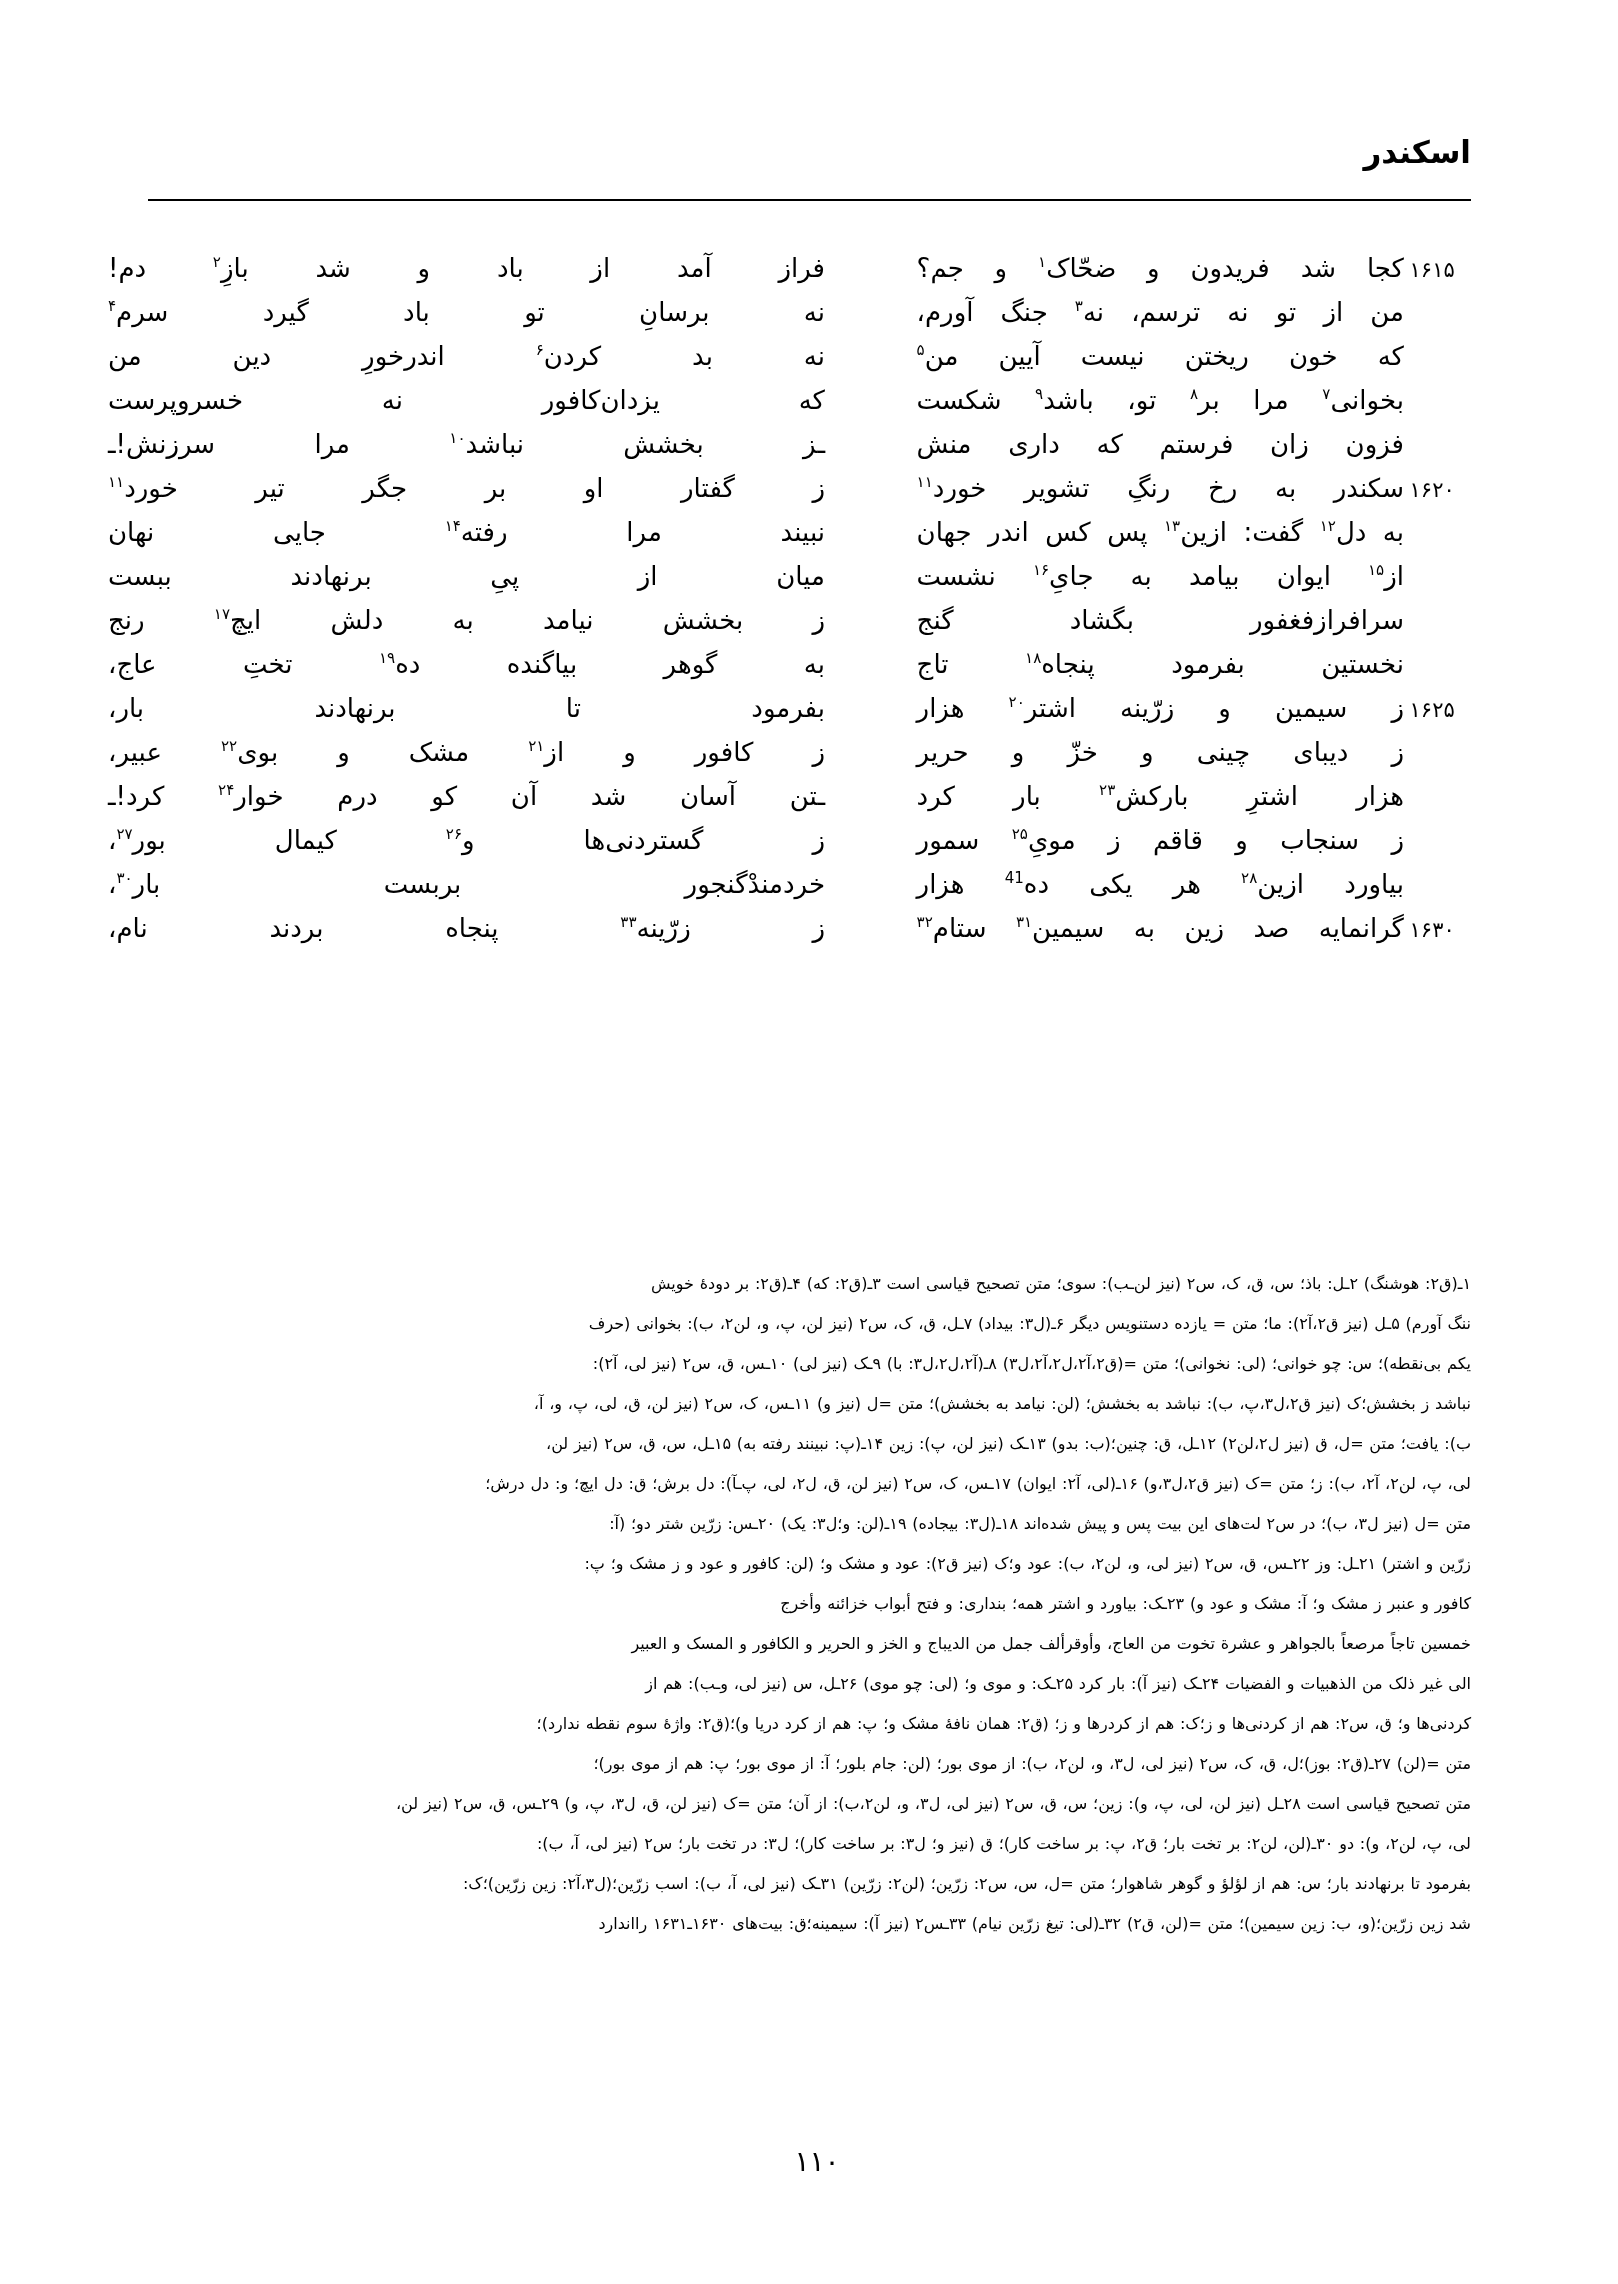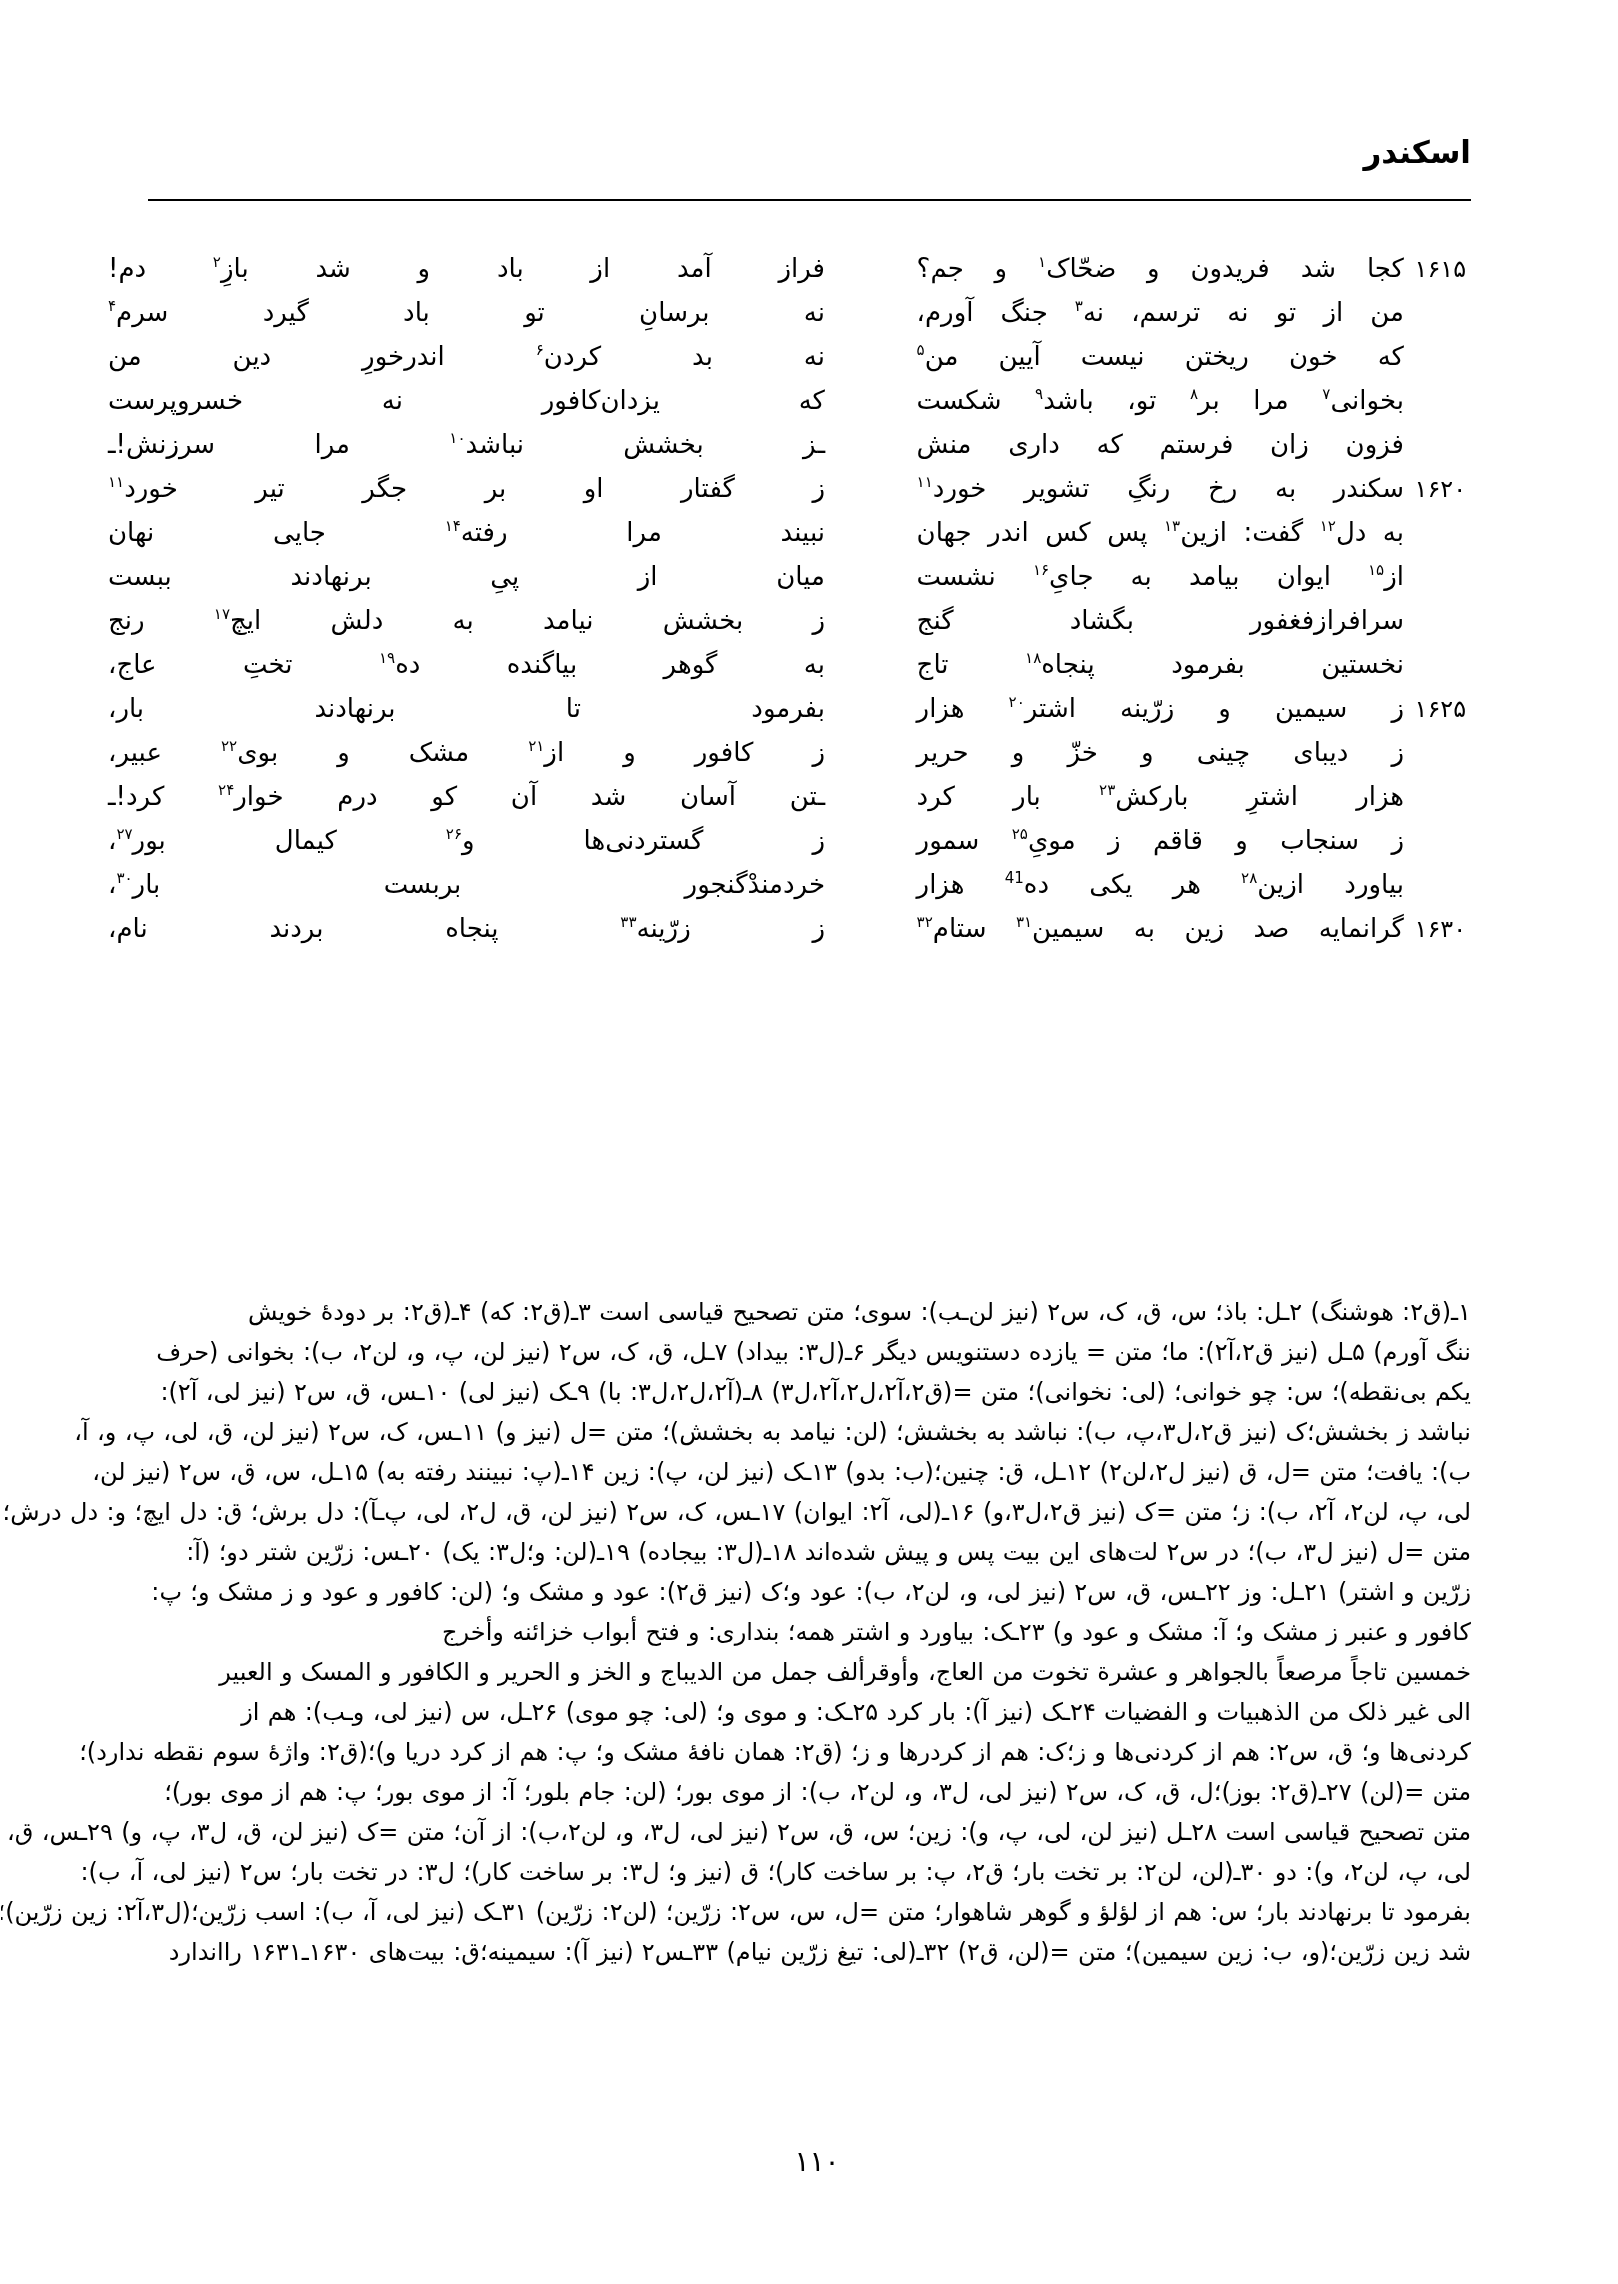--- a/index.html
+++ b/index.html
@@ -59,22 +59,22 @@
   .couplet {
     display: flex;
     flex-direction: row;
     align-items: baseline;
     height: 44px;
     width: 100%;
   }
   .num-gutter {
     width: 67px;
     flex: 0 0 67px;
-    font-size: 24px;
-    text-align: center;
+    font-size: 21px;
+    text-align: left;
     padding-left: 5.6px;
     box-sizing: border-box;
     white-space: nowrap;
   }
   .hemistich {
     font-size: 26px;
     line-height: 44px;
     white-space: nowrap;
     box-sizing: border-box;
     margin-left: 47px;
@@ -95,24 +95,24 @@
   }
   sup {
     font-size: 0.58em;
     vertical-align: super;
     line-height: 0;
   }
 
   
   .apparatus {
     position: absolute;
-    top: 1292px;
+    top: 1264px;
     right: 148px;
     left: 148px;
-    font-size: 24px;
+    font-size: 16px;
     line-height: 40px;
     text-align: justify;
     text-align-last: justify;
     word-spacing: 0.7px;
   }
   .apparatus .app-line {
     display: block;
     white-space: nowrap;
     text-align: justify;
     text-align-last: justify;

